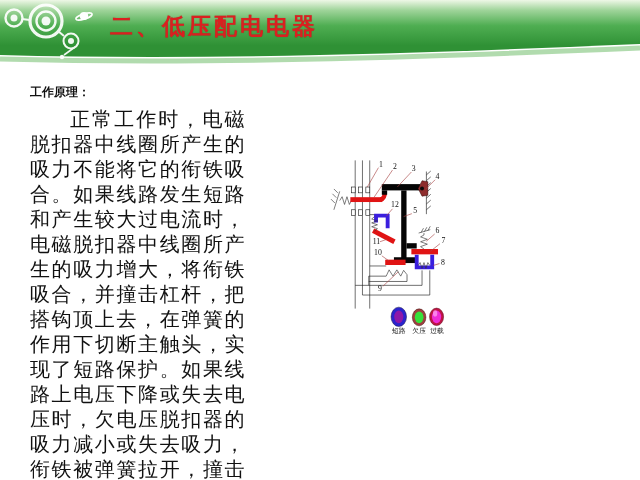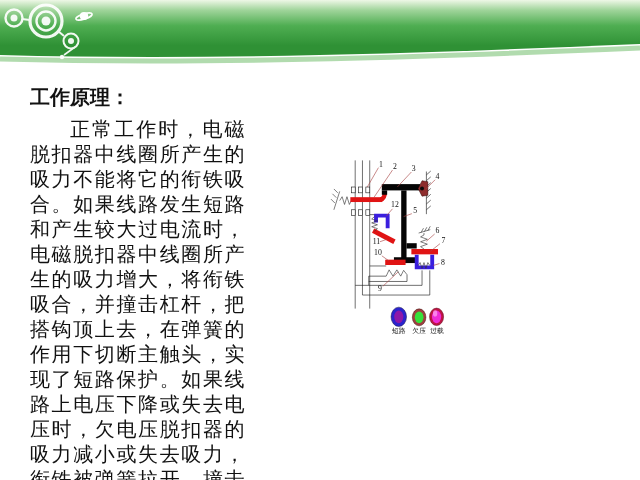--- a/index.html
+++ b/index.html
@@ -12,21 +12,21 @@
     position:absolute;left:110px;top:11px;
     font-size:23px;font-weight:bold;letter-spacing:3px;
     color:var(--title,#da2020);
     font-family:"Liberation Sans",sans-serif;
     text-shadow:0 0 1px rgba(120,0,0,.35);
   }
   .content{
     position:absolute;left:30px;top:84px;width:215px;color:#111;
     font-family:"Liberation Serif",serif;
   }
-  .content .heading{font-size:20px;font-weight:bold;margin:0 0 6px 0;}
+  .content .heading{font-size:12px;font-weight:bold;margin:0 0 6px 0;}
   .content .para{
     font-size:20px;line-height:25px;text-align:justify;
     text-indent:2em;margin:0;letter-spacing:.5px;
   }
   .diagram{position:absolute;left:330px;top:70px;}
   .wire{stroke:#1c1c1c;stroke-width:1.3;fill:none;}
   .mech{fill:#050505;stroke:none;}
   .lever{fill:var(--lever,#e01414);}
   .lever-stroke{stroke:var(--lever,#e01414);fill:none;}
   .coil-stroke{stroke:var(--coil,#3a1ede);fill:none;}
@@ -65,20 +65,21 @@
       <line x1="22" y1="19" x2="30" y2="20" stroke-width="2"></line>
       <line x1="58" y1="31" x2="64" y2="36" stroke-width="2"></line>
       <line x1="75" y1="47" x2="64" y2="55" stroke-width="1.6"></line>
       <circle cx="62" cy="57" r="2.2" fill="#ffffff" stroke="none"></circle>
     </g>
     <g>
       <ellipse cx="84" cy="16" rx="4.2" ry="4" fill="#ffffff"></ellipse>
       <ellipse cx="84" cy="16.5" rx="8.5" ry="2.6" fill="none" stroke="#ffffff" stroke-width="1.6" transform="rotate(-18 84 16.5)"></ellipse>
     </g>
   </svg>
+  <div class="title">二、低压配电电器</div>
 
   <div class="content">
     <p class="heading">工作原理：</p>
     <p class="para">正常工作时，电磁脱扣器中线圈所产生的吸力不能将它的衔铁吸合。如果线路发生短路和产生较大过电流时，电磁脱扣器中线圈所产生的吸力增大，将衔铁吸合，并撞击杠杆，把搭钩顶上去，在弹簧的作用下切断主触头，实现了短路保护。如果线路上电压下降或失去电压时，欠电压脱扣器的吸力减小或失去吸力，衔铁被弹簧拉开，撞击杠杆，把搭钩顶开，切断主触头，实现了过载保护</p>
   </div>
 
   <svg class="diagram" width="310" height="390" viewBox="330 70 640 460">
     <svg x="330" y="70" width="310" height="390" viewBox="330 70 310 390">
 
       <g>

